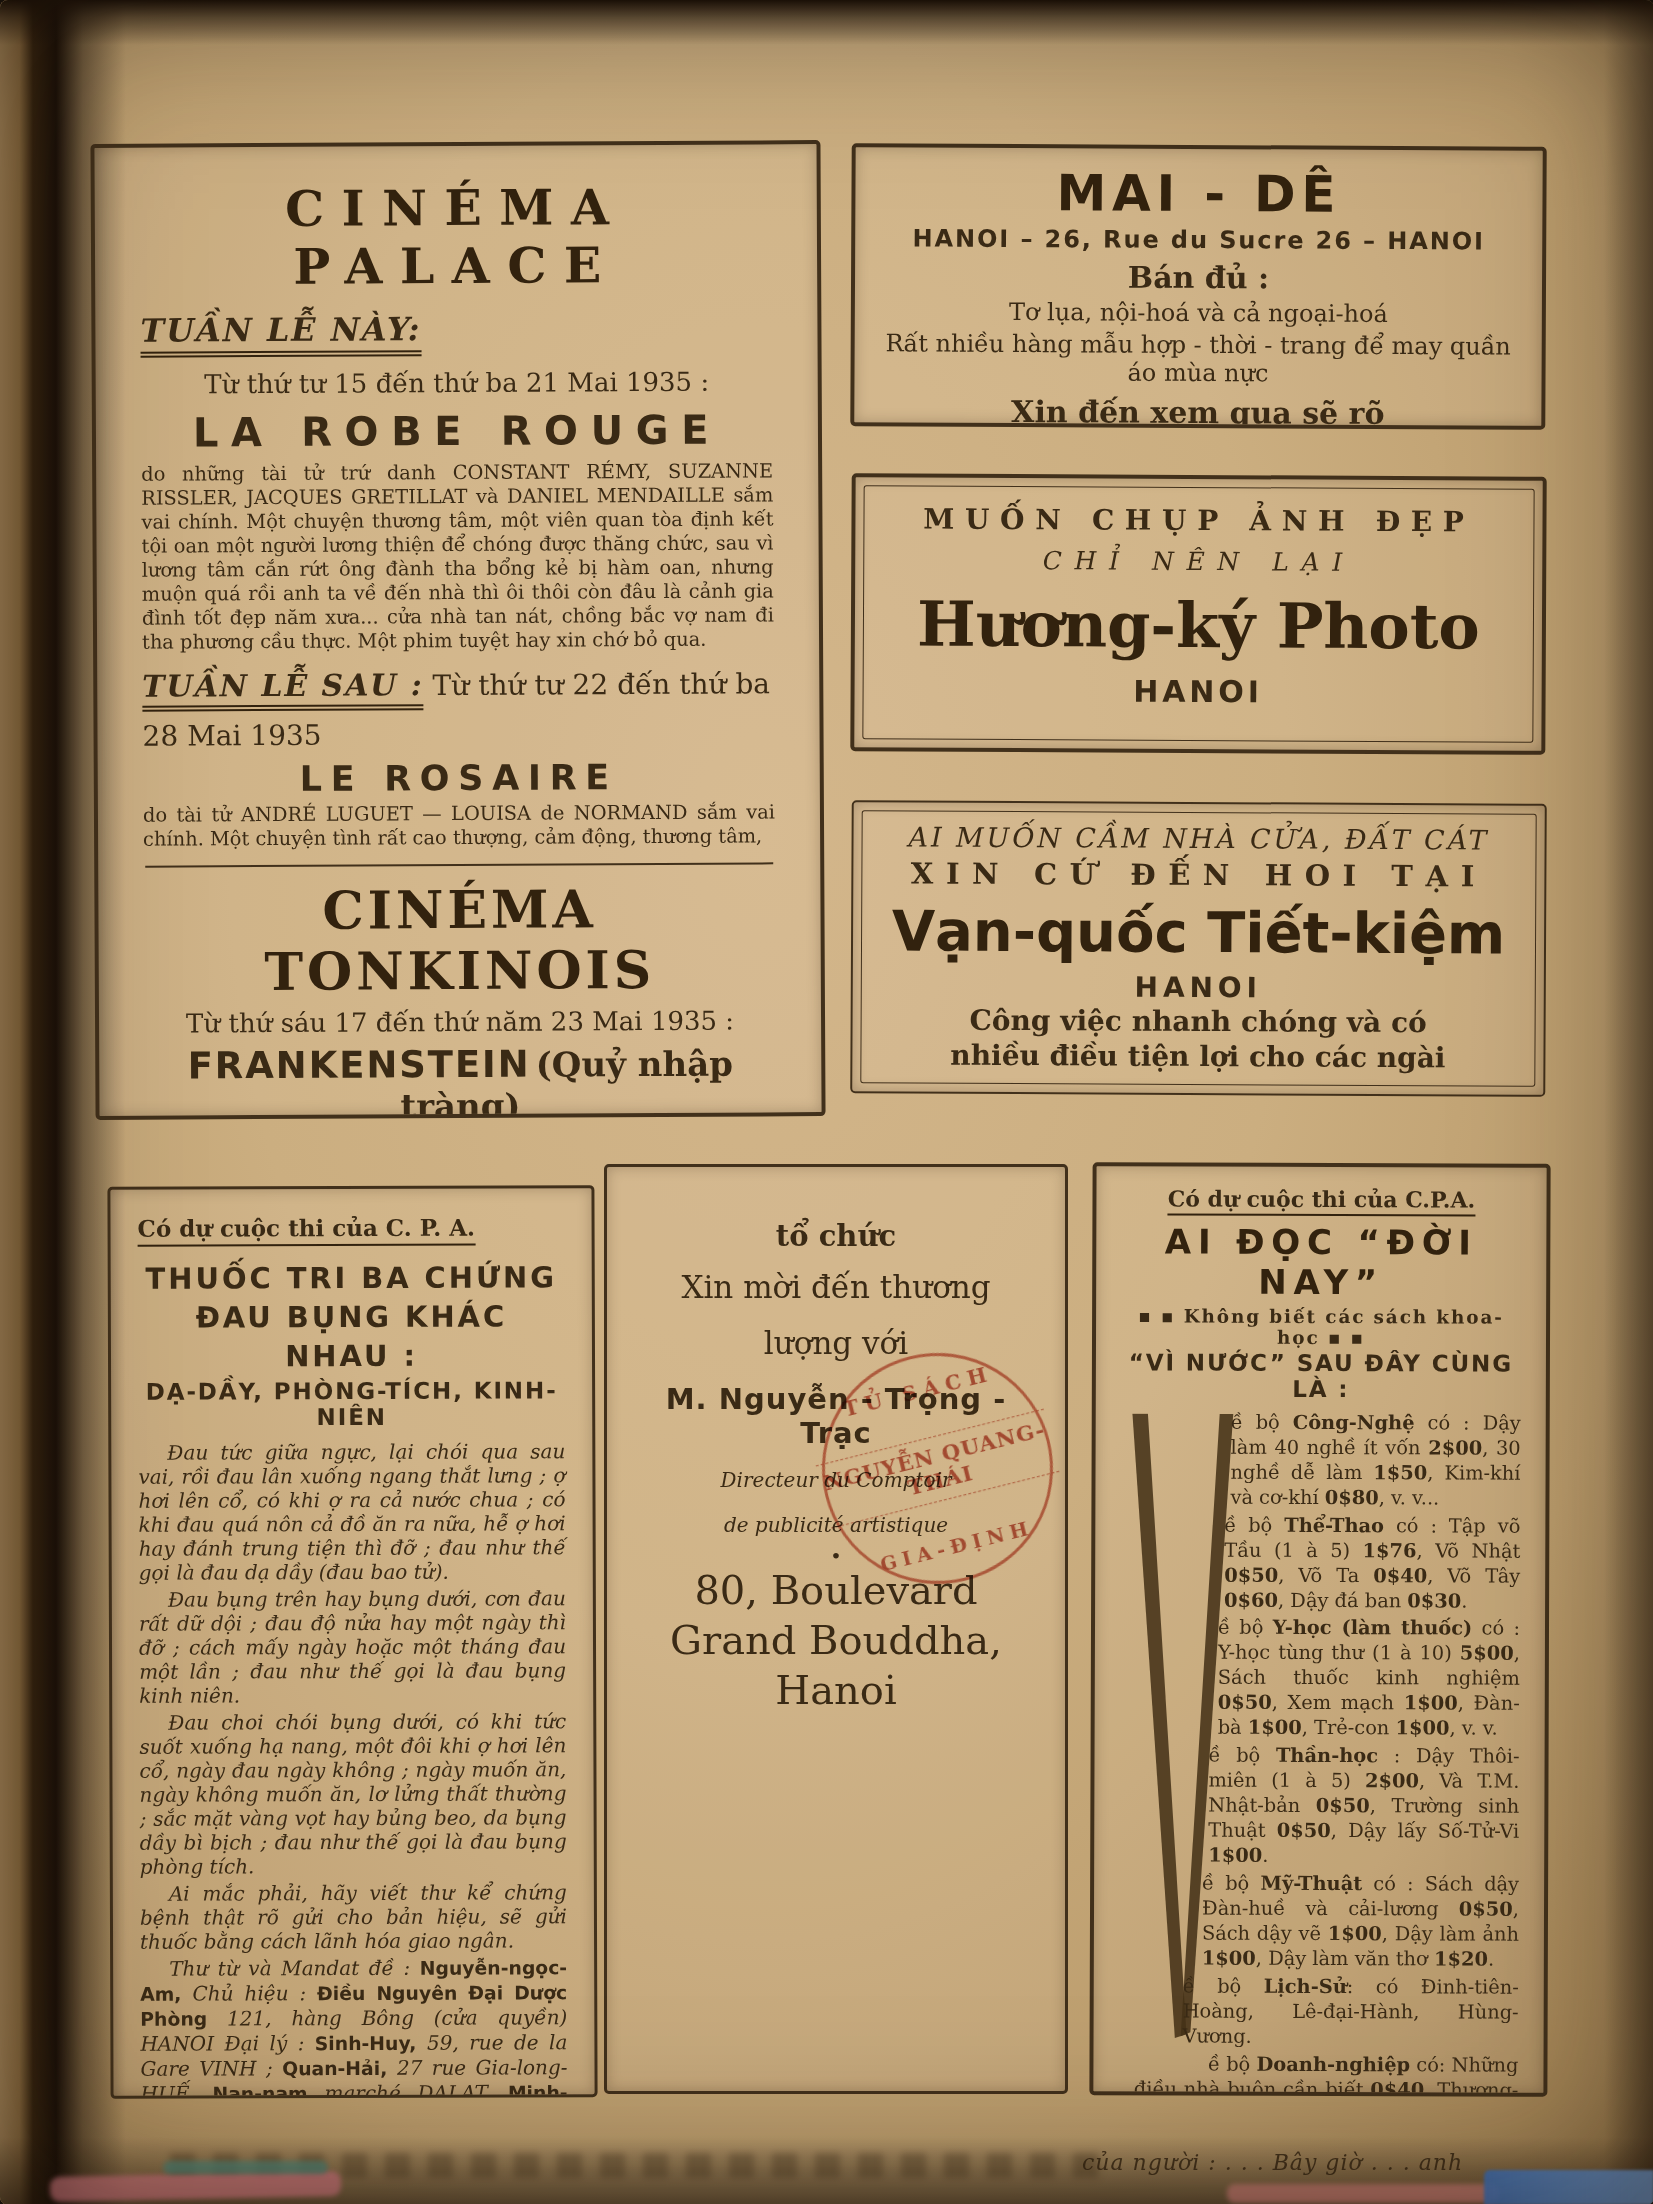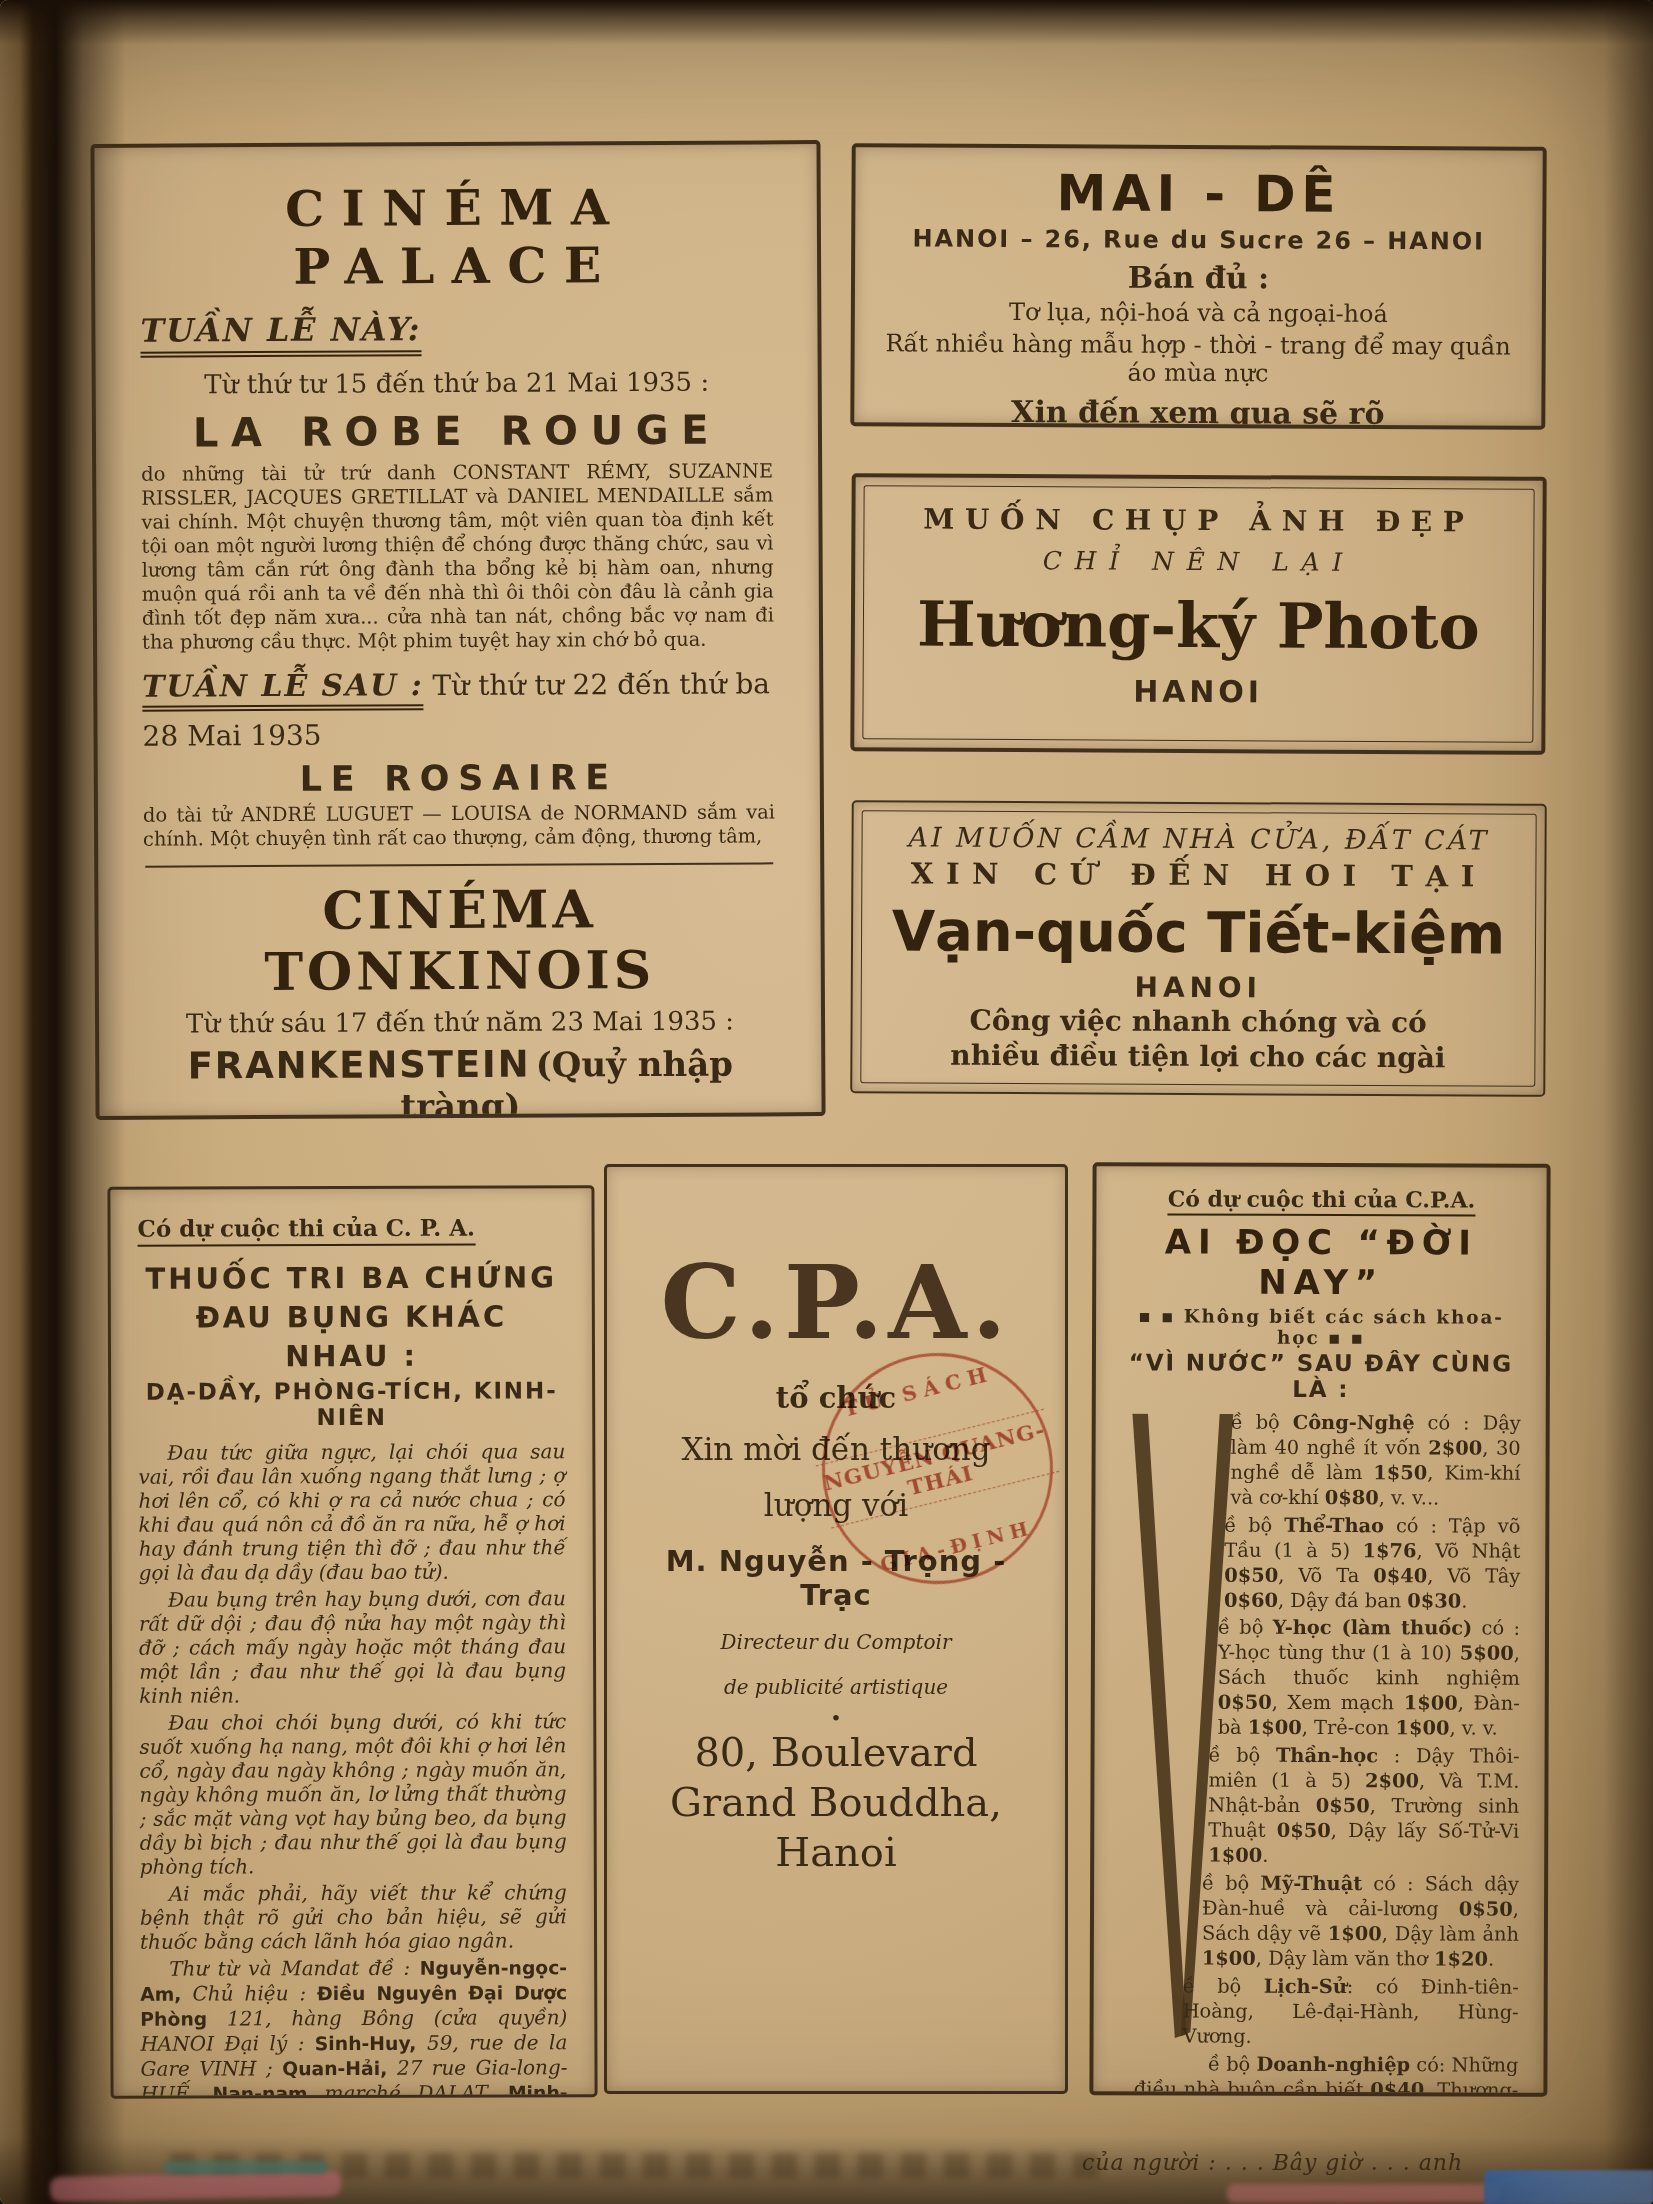--- a/index.html
+++ b/index.html
@@ -180,21 +180,20 @@
     <div class="th-t1 c sans">ĐAU BỤNG KHÁC NHAU :</div>
     <div class="th-t3 c sans">DẠ-DẦY, PHÒNG-TÍCH, KINH-NIÊN</div>
     <p class="th-par">Đau tức giữa ngực, lại chói qua sau vai, rồi đau lân xuống ngang thắt lưng ; ợ hơi lên cổ, có khi ợ ra cả nước chua ; có khi đau quá nôn cả đồ ăn ra nữa, hễ ợ hơi hay đánh trung tiện thì đỡ ; đau như thế gọi là đau dạ dầy (đau bao tử).</p>
     <p class="th-par">Đau bụng trên hay bụng dưới, cơn đau rất dữ dội ; đau độ nửa hay một ngày thì đỡ ; cách mấy ngày hoặc một tháng đau một lần ; đau như thế gọi là đau bụng kinh niên.</p>
     <p class="th-par">Đau choi chói bụng dưới, có khi tức suốt xuống hạ nang, một đôi khi ợ hơi lên cổ, ngày đau ngày không ; ngày muốn ăn, ngày không muốn ăn, lơ lửng thất thường ; sắc mặt vàng vọt hay bủng beo, da bụng dầy bì bịch ; đau như thế gọi là đau bụng phòng tích.</p>
     <p class="th-par">Ai mắc phải, hãy viết thư kể chứng bệnh thật rõ gửi cho bản hiệu, sẽ gửi thuốc bằng cách lãnh hóa giao ngân.</p>
     <p class="th-par thuoc-contact"><span class="sg-r">Thư từ và Mandat đề : </span><span class="sg-b">Nguyễn-ngọc-Am, </span><span class="sg-r">Chủ hiệu : </span><span class="sg-b">Điều Nguyên Đại Dược Phòng </span><span class="sg-r">121, hàng Bông (cửa quyền) HANOI </span><span class="sg-r">Đại lý : </span><span class="sg-b">Sinh-Huy, </span><span class="sg-r">59, rue de la Gare VINH ; </span><span class="sg-b">Quan-Hải, </span><span class="sg-r">27 rue Gia-long-HUẾ. </span><span class="sg-b">Nan-nam </span><span class="sg-r">marché DALAT. </span><span class="sg-b">Minh-nguyệt </span></p>
   </div>
 
   <div class="box cpa c">
-    <div class="cpa-name">C.P.A.</div>
     <div class="cpa-org">tổ chức</div>
     <div class="cpa-invite">Xin mời đến thương lượng với</div>
     <div class="cpa-person sans">M. Nguyễn - Trọng - Trạc</div>
     <div class="cpa-role">Directeur du Comptoir</div>
     <div class="cpa-role" style="margin-top:0">de publicité artistique</div>
     <div class="cpa-dot">•</div>
     <div class="cpa-addr">80, Boulevard</div>
     <div class="cpa-addr">Grand Bouddha, Hanoi</div>
     <div class="stamp">
       <div class="stamp-top">TỦ SÁCH</div>

